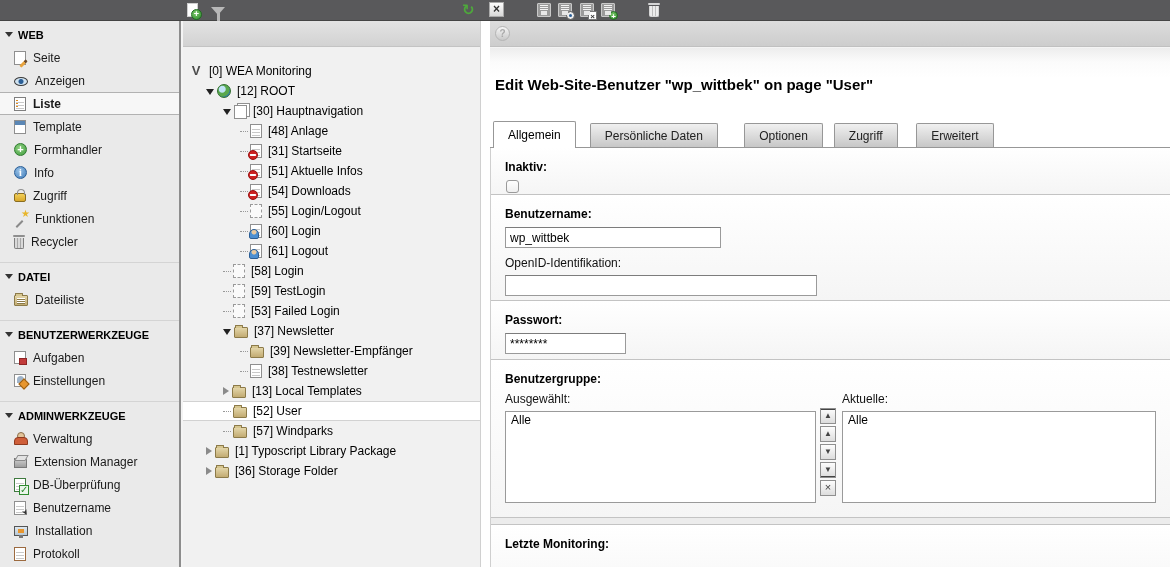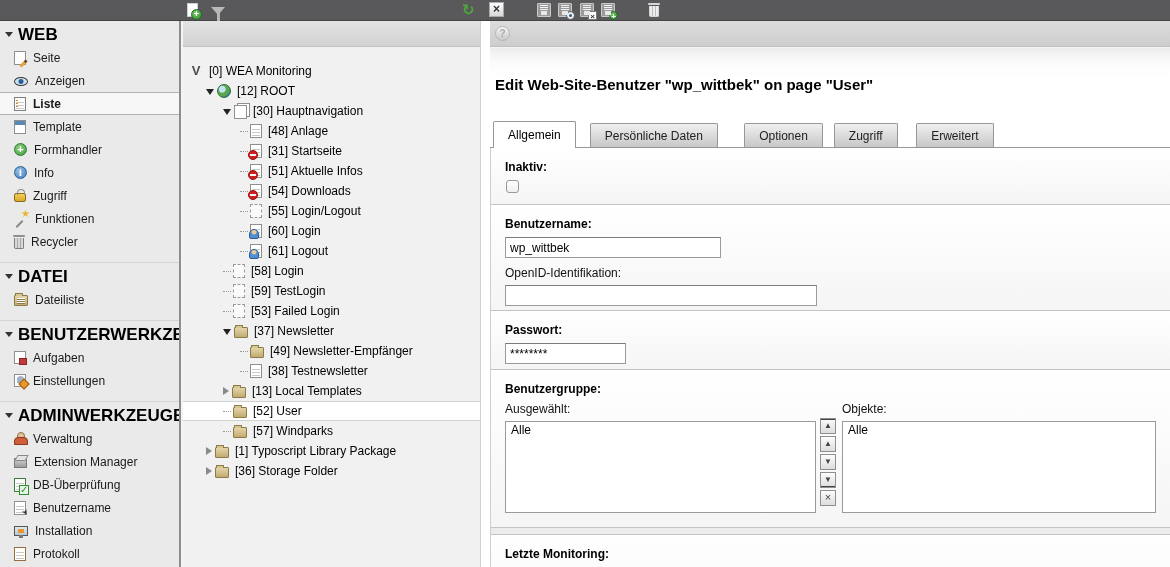--- a/index.html
+++ b/index.html
@@ -108,21 +108,21 @@
   .badge-plus{background:radial-gradient(circle at 40% 35%,#7cc96a,#2e8b2e);border:1px solid #1f6b1f;border-radius:50%;color:#fff;}
   .badge-plus::before{content:"+";}
   .ic-help{width:15px;height:15px;border-radius:50%;background:linear-gradient(#f5f5f5,#c9c9c9);border:1px solid #b5b5b5;
     color:#aaa;font-weight:bold;font-size:10px;line-height:14px;text-align:center;}
   .ic-help::before{content:"?";}
 
   
   .modmenu{position:absolute;left:0;top:21px;width:181px;height:546px;background:#eaeaea;border-right:2px solid #8d8d8d;overflow:hidden;}
   .mm-section{padding-top:2px;}
   .mm-section + .mm-section{margin-top:9px;border-top:1px solid #d4d4d4;}
-  .mm-header{height:23px;display:flex;align-items:center;padding-left:5px;font-weight:bold;font-size:17px;color:#000;cursor:pointer;}
+  .mm-header{height:23px;display:flex;align-items:center;padding-left:5px;font-weight:bold;font-size:11px;color:#000;cursor:pointer;}
   .mm-arrow{width:0;height:0;border-left:4px solid transparent;border-right:4px solid transparent;border-top:5px solid #333;margin-right:5px;}
   .mm-item{height:23px;display:flex;align-items:center;padding-left:14px;cursor:pointer;color:#1a1a1a;}
   .mm-item .icon{margin-right:7px;}
   .mm-item.selected{background:#f7f7f7;border-top:1px solid #b2b2b2;border-bottom:1px solid #b2b2b2;font-weight:bold;}
 
   
   .treecol{position:absolute;left:183px;top:21px;width:297px;height:546px;background:#f1f1f1;overflow:hidden;}
   .tree-subband{position:absolute;left:0;top:0;width:297px;height:26px;background:linear-gradient(#e3e3e3,#d2d2d2);border-bottom:1px solid #c3c3c3;}
   .tree-body{position:absolute;left:0;top:27px;width:297px;bottom:0;padding-top:13px;}
   .tree-row{height:20px;display:flex;align-items:center;white-space:nowrap;cursor:pointer;color:#000;}
@@ -351,21 +351,21 @@
         <span>[53] Failed Login</span>
       </div>
       <div class="tree-row" style="padding-left: 40px;">
         <span class="tree-arrow exp"></span>
         <span class="icon ic-folder"></span>
         <span>[37] Newsletter</span>
       </div>
       <div class="tree-row" style="padding-left: 57px;">
         <span class="tree-stub"></span>
         <span class="icon ic-folder"></span>
-        <span>[49] Newsletter-Empfänger</span>
+        <span>[39] Newsletter-Empfänger</span>
       </div>
       <div class="tree-row" style="padding-left: 57px;">
         <span class="tree-stub"></span>
         <span class="icon ic-page"></span>
         <span>[38] Testnewsletter</span>
       </div>
       <div class="tree-row" style="padding-left: 40px;">
         <span class="tree-arrow col"></span>
         <span class="icon ic-folder"></span>
         <span>[13] Local Templates</span>
@@ -414,21 +414,21 @@
           <span>Zugriff</span>
         </div>
         <div class="tab" style="left: 423.2px;">
           <span>Erweitert</span>
         </div>
       </div>
     <div class="tabs-baseline"></div>
 
     <div class="form">
 
-      <div class="fsec" style="height:57px;">
+      <div class="fsec" style="height:47px;">
         <div class="flabel">Inaktiv:</div>
         <div class="checkbox"></div>
       </div>
 
       <div class="fsec" style="height:106px;">
         <div class="flabel">Benutzername:</div>
         <input class="finput" style="width: 216px;" value="wp_wittbek">
         <div class="flabel2">OpenID-Identifikation:</div>
         <input class="finput" style="width: 312px;" value="">
       </div>
@@ -448,21 +448,21 @@
               </div>
           </div>
           <div class="gcol-btns" id="gbtns">
               <div class="gbtn barred-top">▲</div>
               <div class="gbtn ">▲</div>
               <div class="gbtn ">▼</div>
               <div class="gbtn barred-bottom">▼</div>
               <div class="gbtn gx">×</div>
             </div>
           <div class="gcol-right">
-            <div class="flabel2" style="margin-top:0;">Objekte:</div>
+            <div class="flabel2" style="margin-top:0;">Aktuelle:</div>
             <div class="listbox" id="lb-right">
                 <div class="lbitem">Alle</div>
               </div>
           </div>
         </div>
       </div>
       <div class="fgap"></div>
 
       <div class="fsec" style="border-bottom:none;height:80px;">
         <div class="flabel">Letzte Monitoring:</div>

